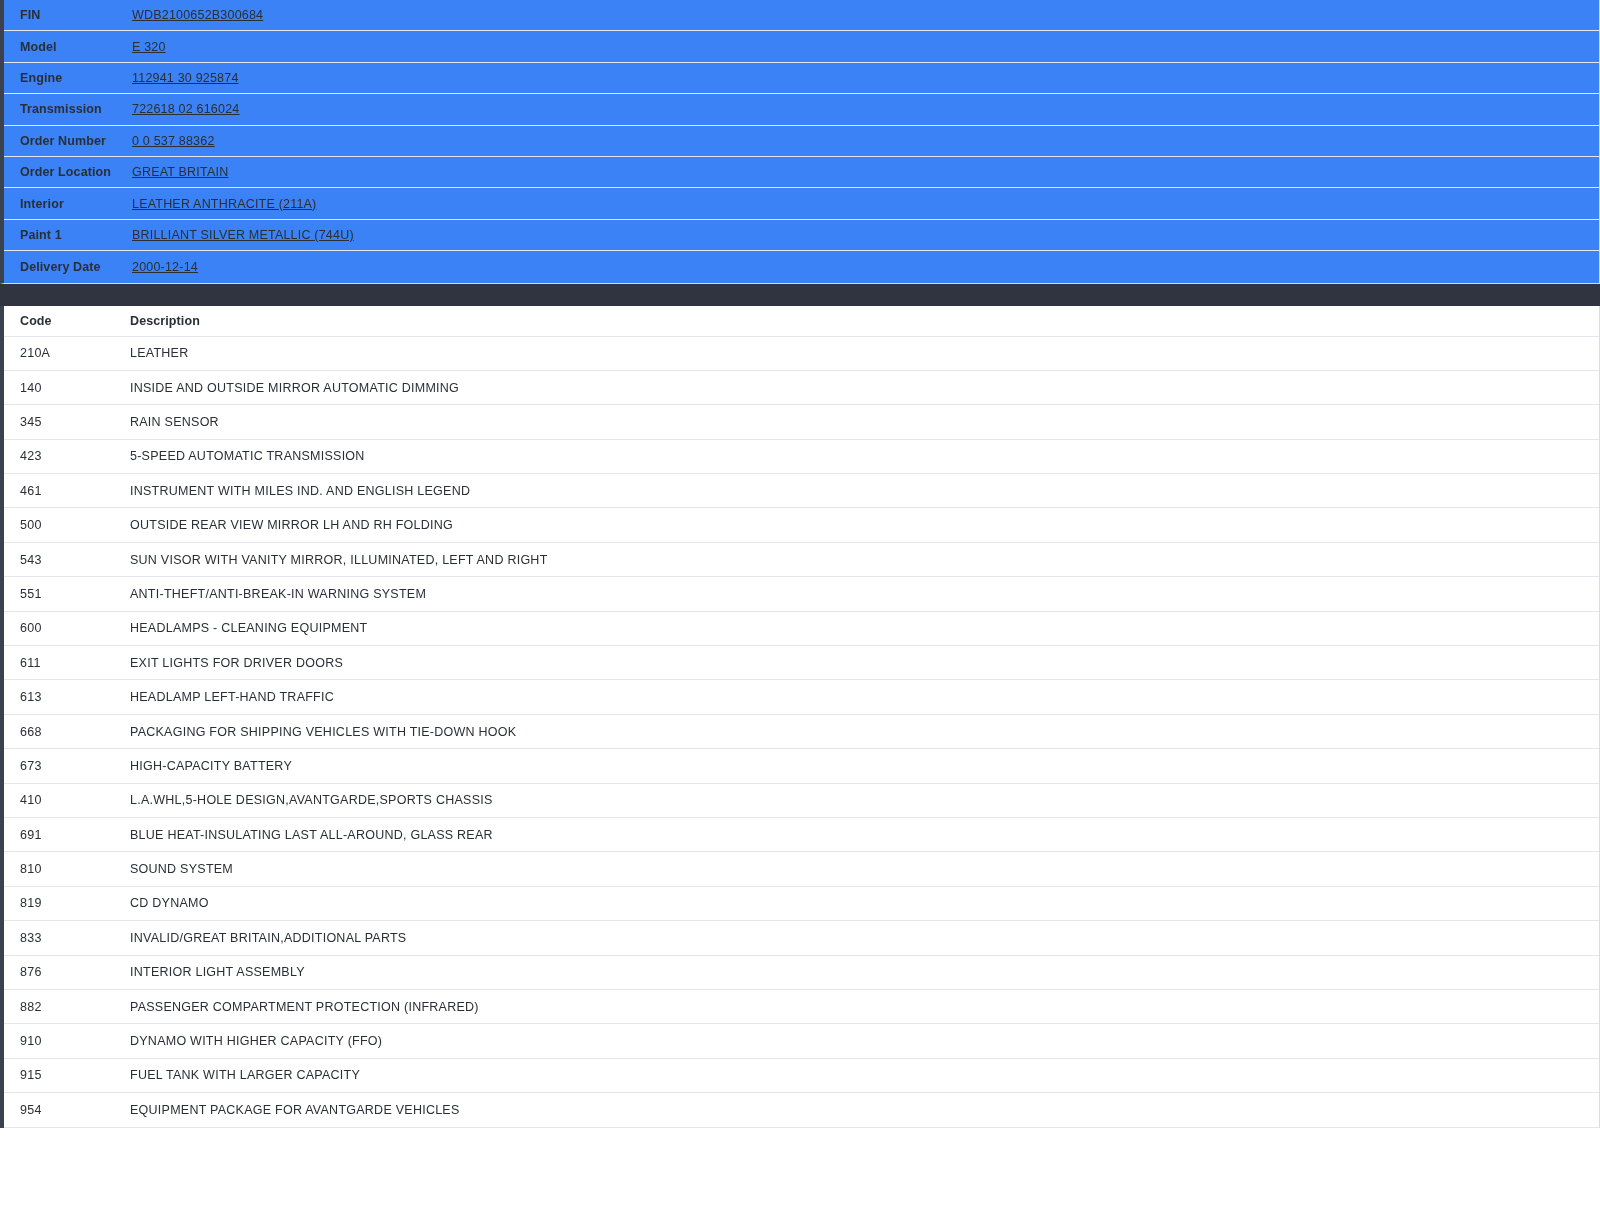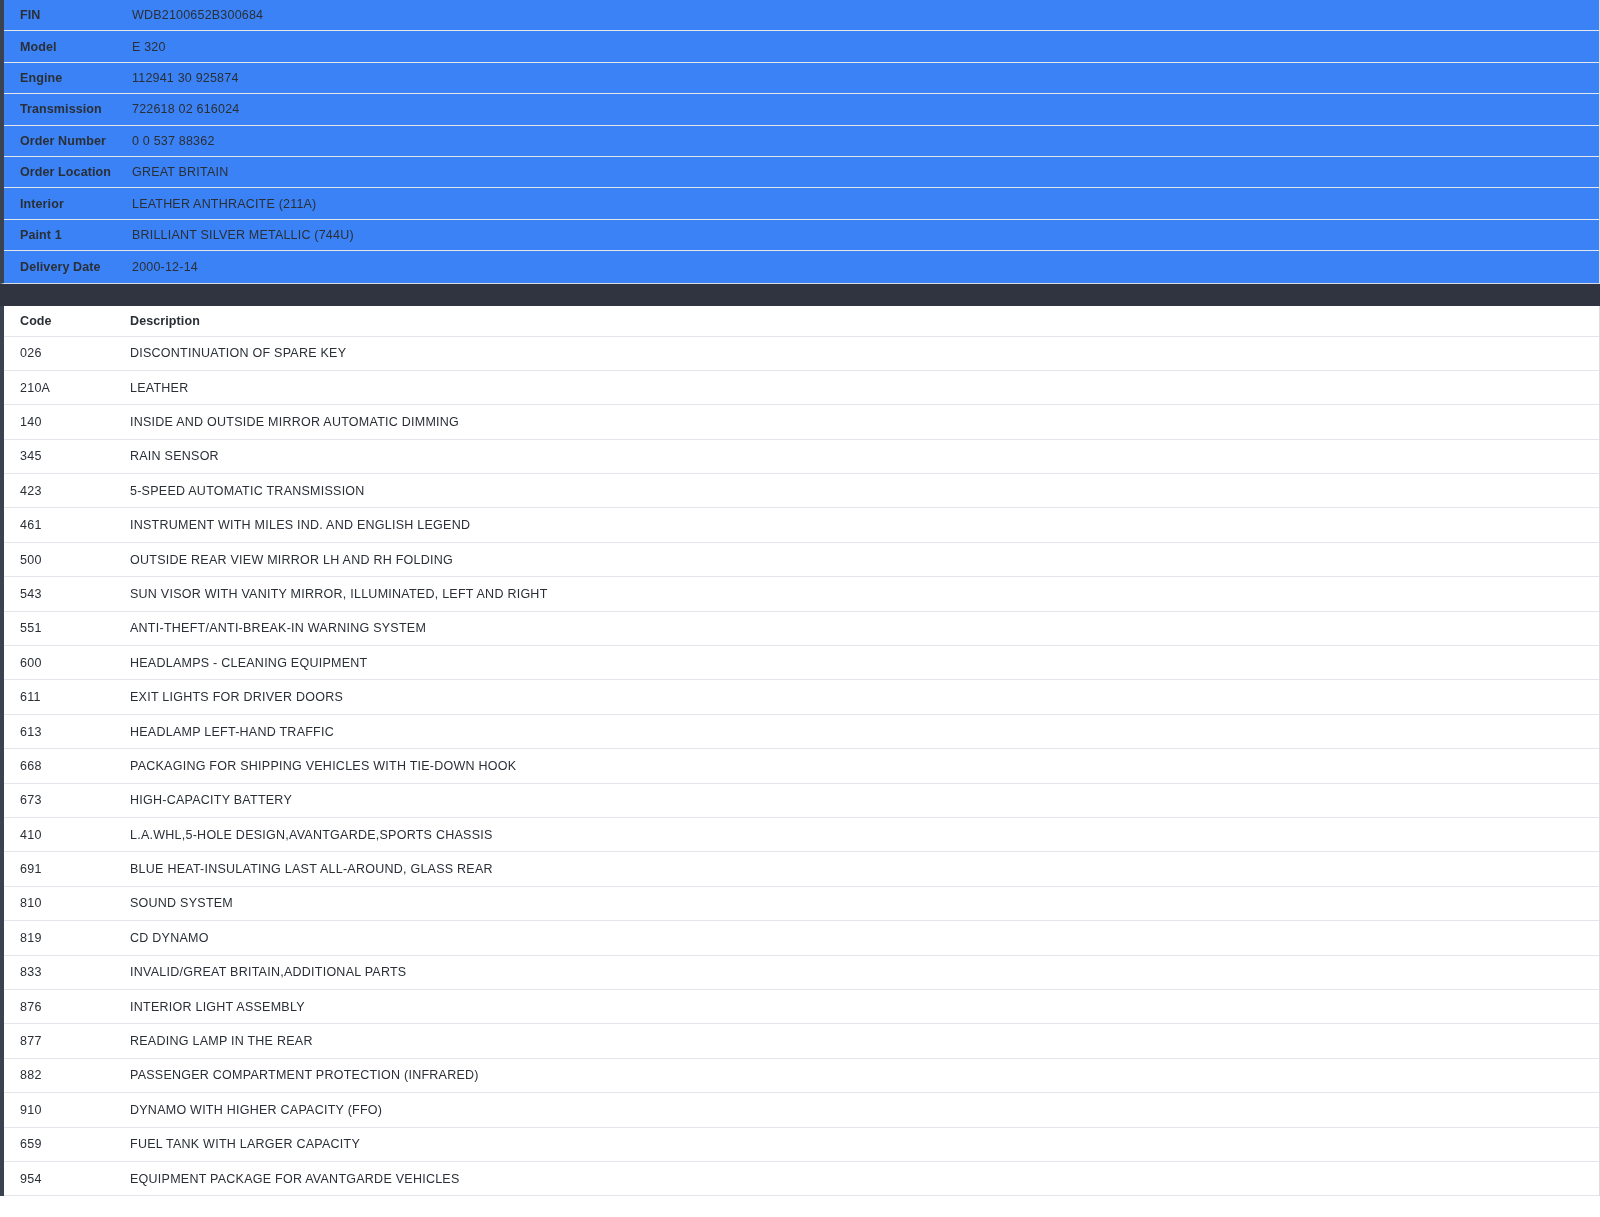--- a/index.html
+++ b/index.html
@@ -41,20 +41,21 @@
     flex: 0 0 112px;
     font-size: 12.5px;
     font-weight: bold;
     color: #2a2f36;
     letter-spacing: 0.1px;
   }
   .info-value {
     font-size: 12.5px;
     color: #2a2f36;
     letter-spacing: 0.2px;
+    text-decoration: underline;
   }
 
   
   .band {
     height: 22px;
     background: #2f3440;
     width: 1600px;
   }
 
   
@@ -145,24 +146,20 @@
   <div class="codes-wrap">
     <table class="codes-table">
       <thead>
         <tr>
           <th class="col-code">Code</th>
           <th class="col-desc">Description</th>
         </tr>
       </thead>
       <tbody>
         <tr>
-          <td class="col-code">026</td>
-          <td class="col-desc">DISCONTINUATION OF SPARE KEY</td>
-        </tr>
-        <tr>
           <td class="col-code">210A</td>
           <td class="col-desc">LEATHER</td>
         </tr>
         <tr>
           <td class="col-code">140</td>
           <td class="col-desc">INSIDE AND OUTSIDE MIRROR AUTOMATIC DIMMING</td>
         </tr>
         <tr>
           <td class="col-code">345</td>
           <td class="col-desc">RAIN SENSOR</td>
@@ -225,33 +222,29 @@
         </tr>
         <tr>
           <td class="col-code">833</td>
           <td class="col-desc">INVALID/GREAT BRITAIN,ADDITIONAL PARTS</td>
         </tr>
         <tr>
           <td class="col-code">876</td>
           <td class="col-desc">INTERIOR LIGHT ASSEMBLY</td>
         </tr>
         <tr>
-          <td class="col-code">877</td>
-          <td class="col-desc">READING LAMP IN THE REAR</td>
-        </tr>
-        <tr>
           <td class="col-code">882</td>
           <td class="col-desc">PASSENGER COMPARTMENT PROTECTION (INFRARED)</td>
         </tr>
         <tr>
           <td class="col-code">910</td>
           <td class="col-desc">DYNAMO WITH HIGHER CAPACITY (FFO)</td>
         </tr>
         <tr>
-          <td class="col-code">659</td>
+          <td class="col-code">915</td>
           <td class="col-desc">FUEL TANK WITH LARGER CAPACITY</td>
         </tr>
         <tr>
           <td class="col-code">954</td>
           <td class="col-desc">EQUIPMENT PACKAGE FOR AVANTGARDE VEHICLES</td>
         </tr>
 
       </tbody>
     </table>
   </div>

